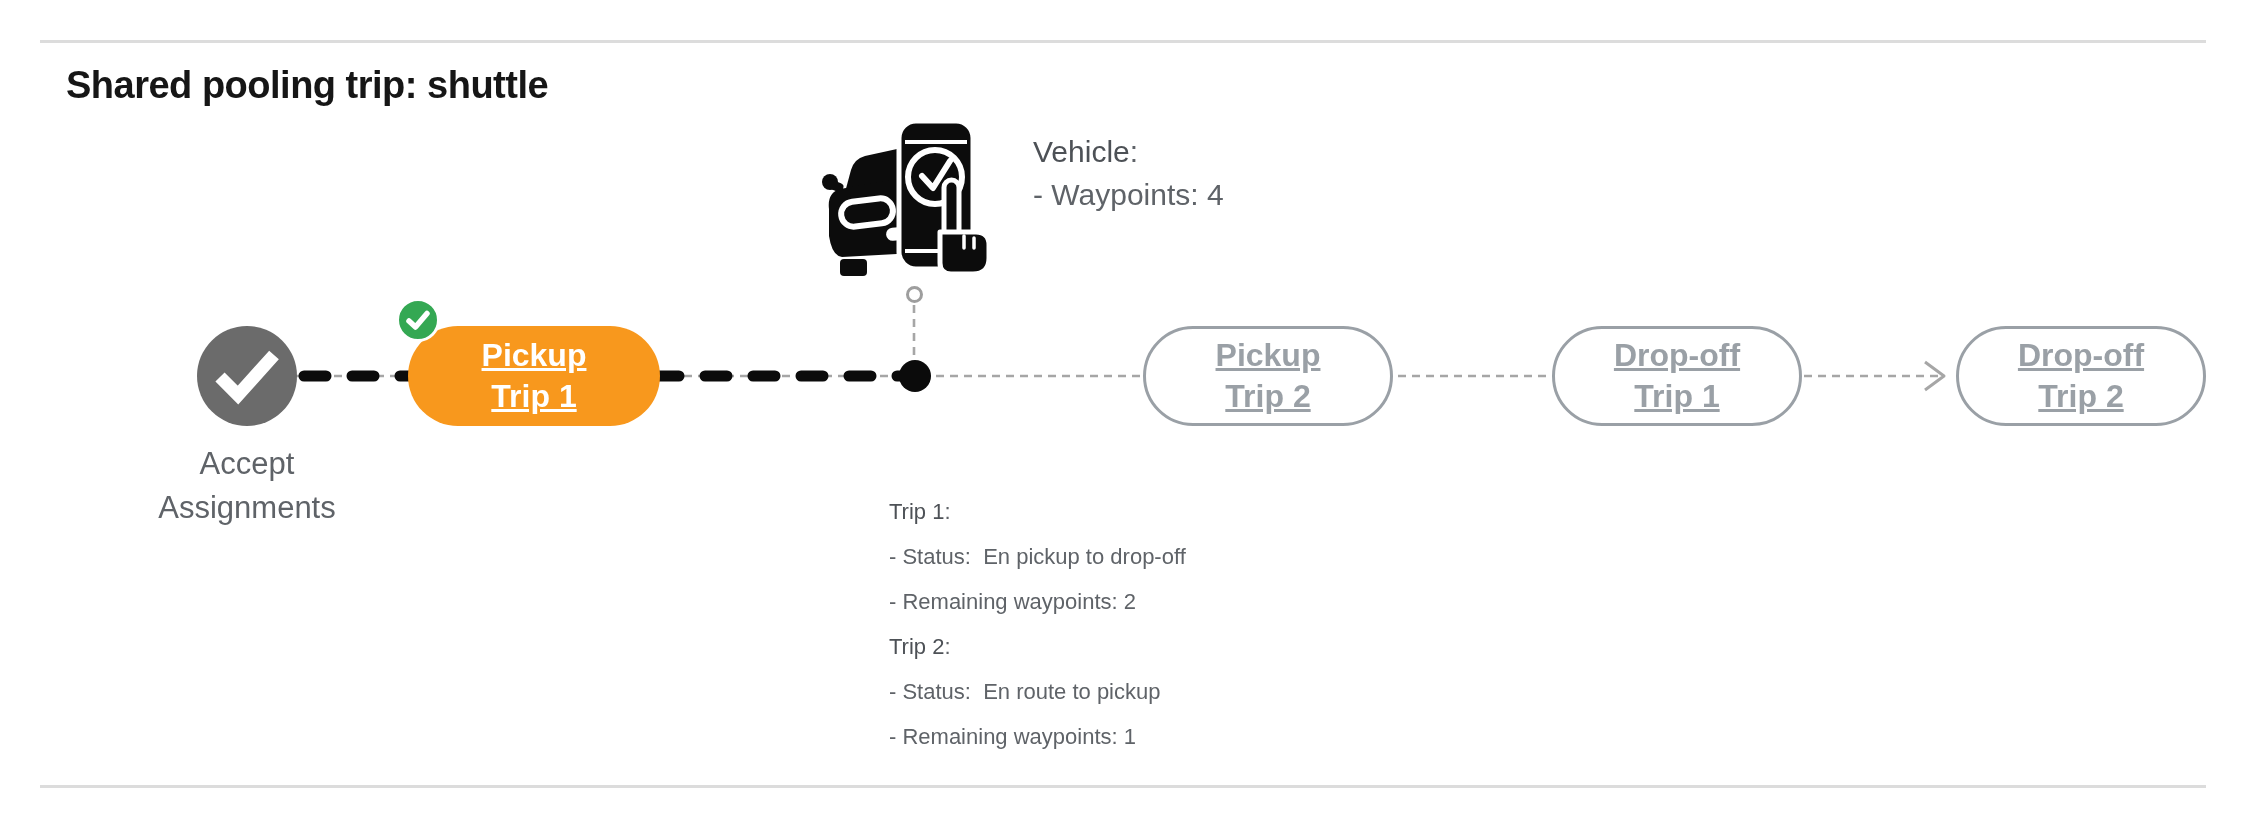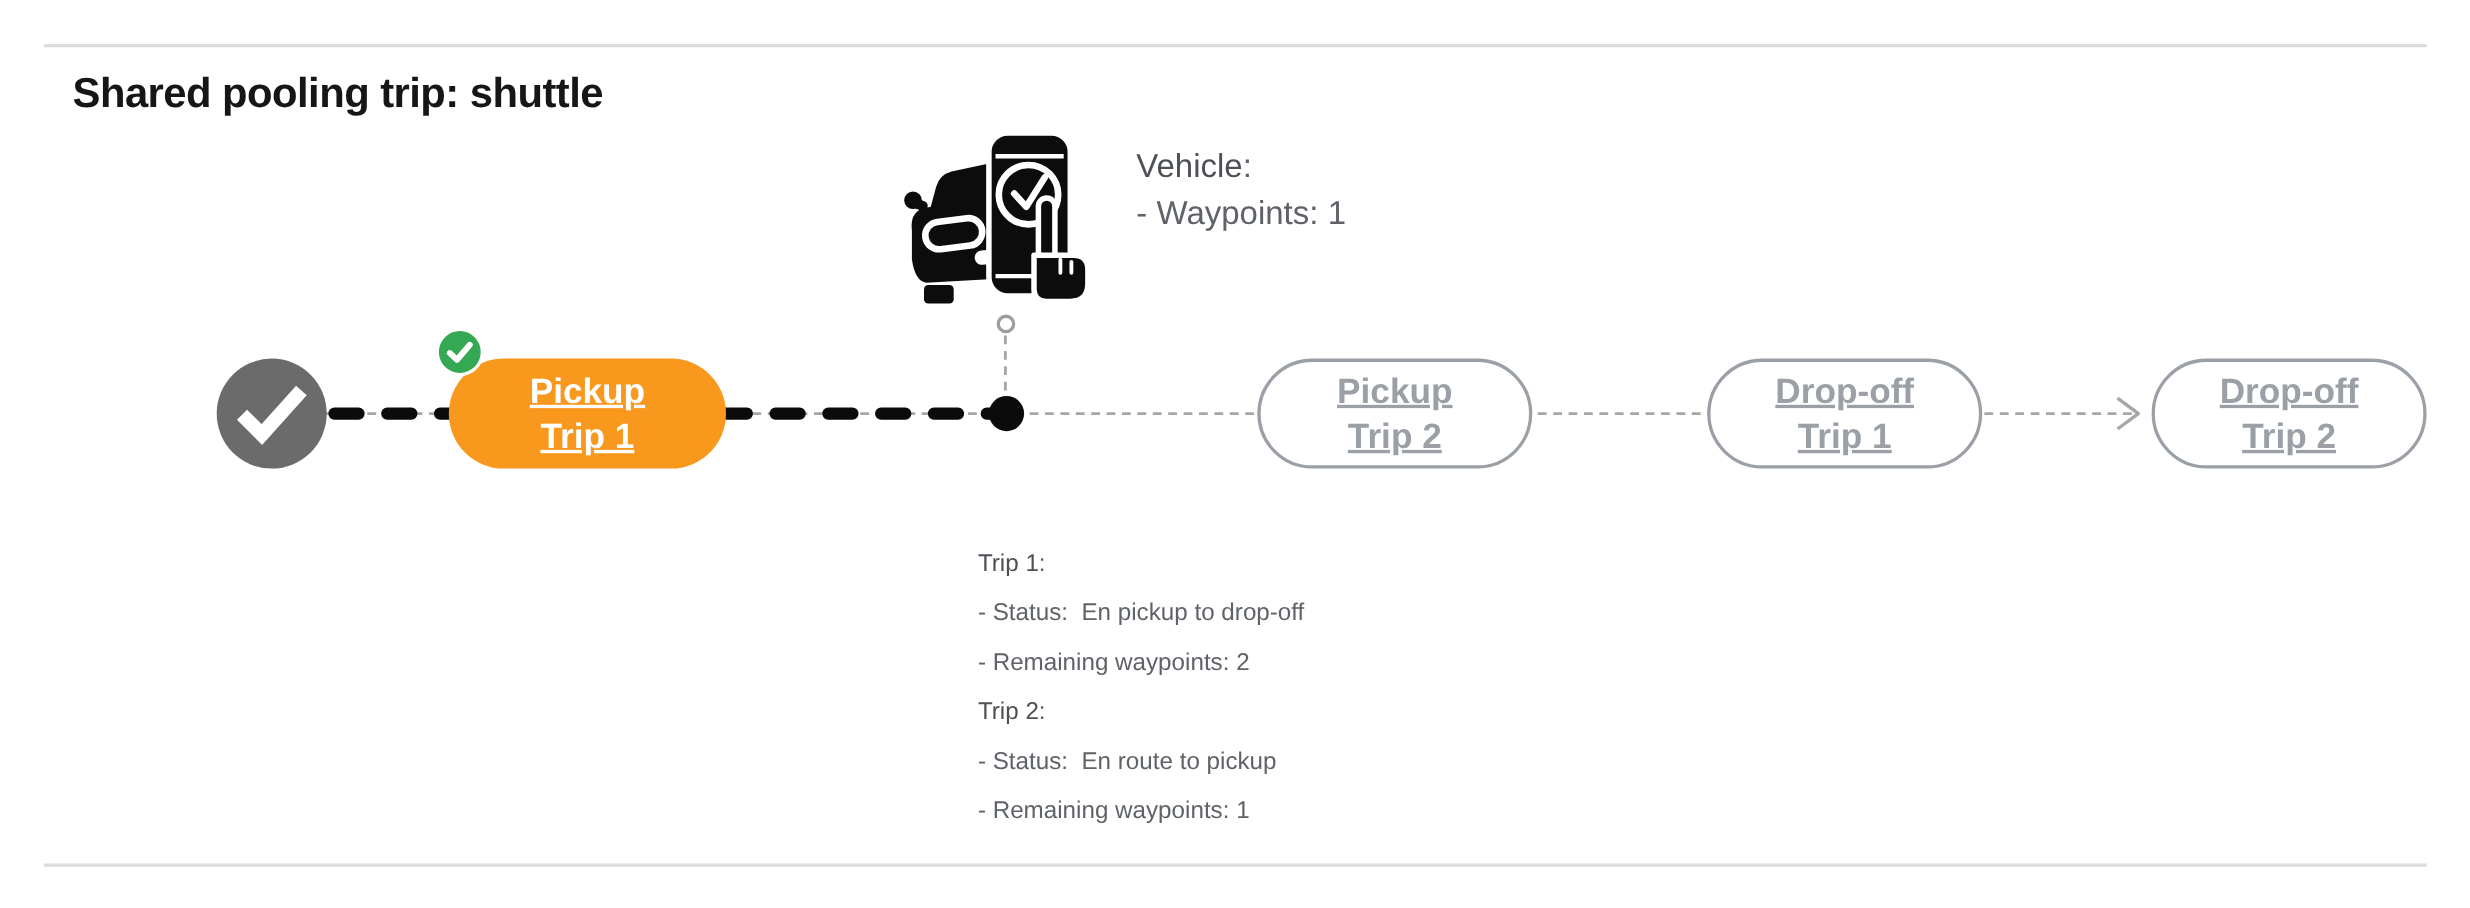--- a/index.html
+++ b/index.html
@@ -93,20 +93,22 @@
     <line class="thin-dash" x1="914" y1="305" x2="914" y2="359"></line>
     <path class="black-dash" d="M304,376 H414 M657,376 H900"></path>
   </svg>
 
   <div class="node-circle">
     <svg width="100" height="100" viewBox="0 0 100 100">
       <polyline points="23,51 41,69 77,29"></polyline>
     </svg>
   </div>
   <div class="accept-label">
+    <div>Accept</div>
+    <div>Assignments</div>
   </div>
 
   <div class="pill active">
     <div>Pickup</div>
     <div>Trip 1</div>
   </div>
   <div class="badge">
     <svg width="38" height="38" viewBox="0 0 38 38">
       <polyline points="10,20 16.5,26 28,12.5"></polyline>
     </svg>
@@ -130,21 +132,21 @@
     <rect x="124" y="66" width="15" height="58" rx="7.5" class="ink outlined"></rect>
     <path d="M120,118 h36 q13,0 13,13 v13 q0,16 -16,16 h-22 q-11,0 -11,-11 z" class="ink outlined round-cap"></path>
     <path d="M144,122 v12 M154,124 v10" class="white-line thin"></path>
   </svg>
 
   <div class="open-circle"></div>
   <div class="current-dot"></div>
 
   <div class="info-panel vehicle-panel">
     <div class="info-heading"><span class="bold">Vehicle</span><span>:</span></div>
-    <div class="info-line">- Waypoints: 1</div>
+    <div class="info-line">- Waypoints: 4</div>
   </div>
 
   <div class="pill pending p2">
     <div>Pickup</div>
     <div>Trip 2</div>
   </div>
   <div class="pill pending d1">
     <div>Drop-off</div>
     <div>Trip 1</div>
   </div>

